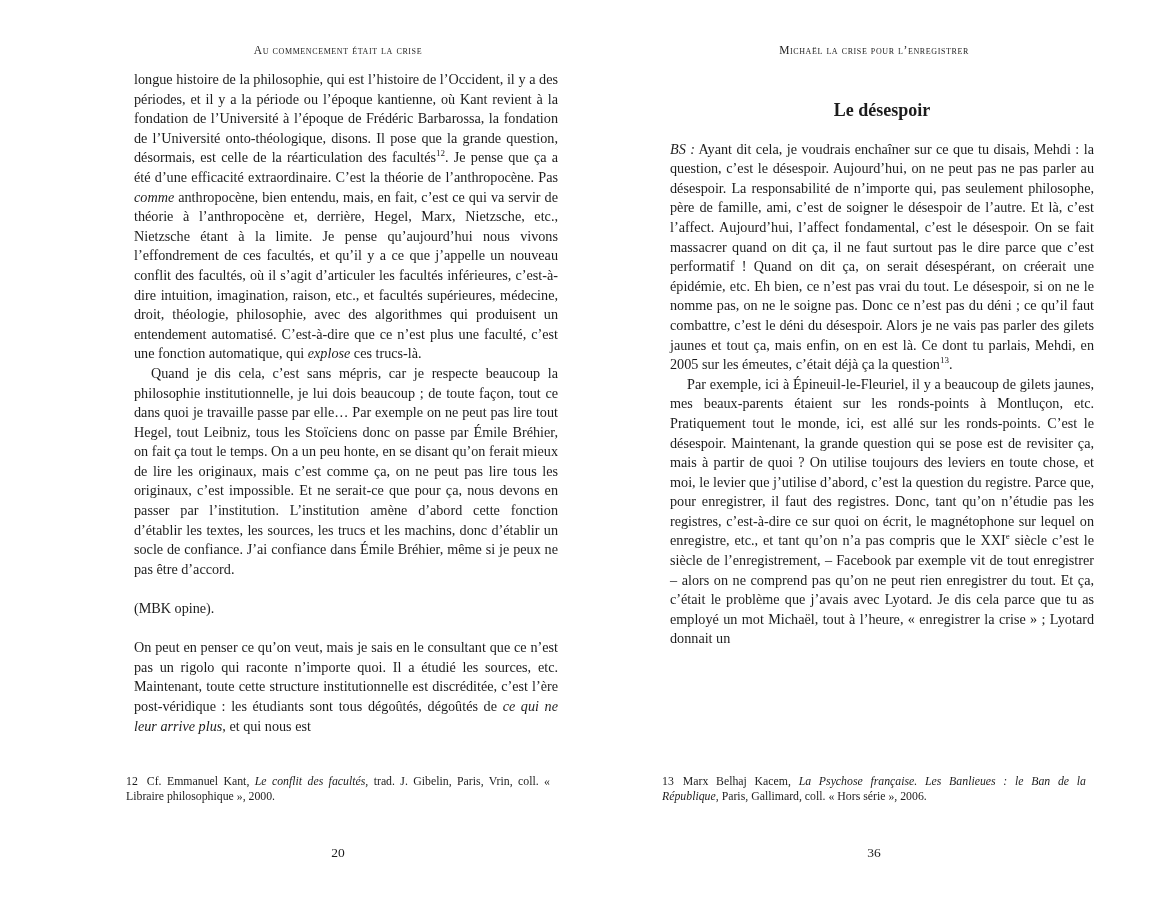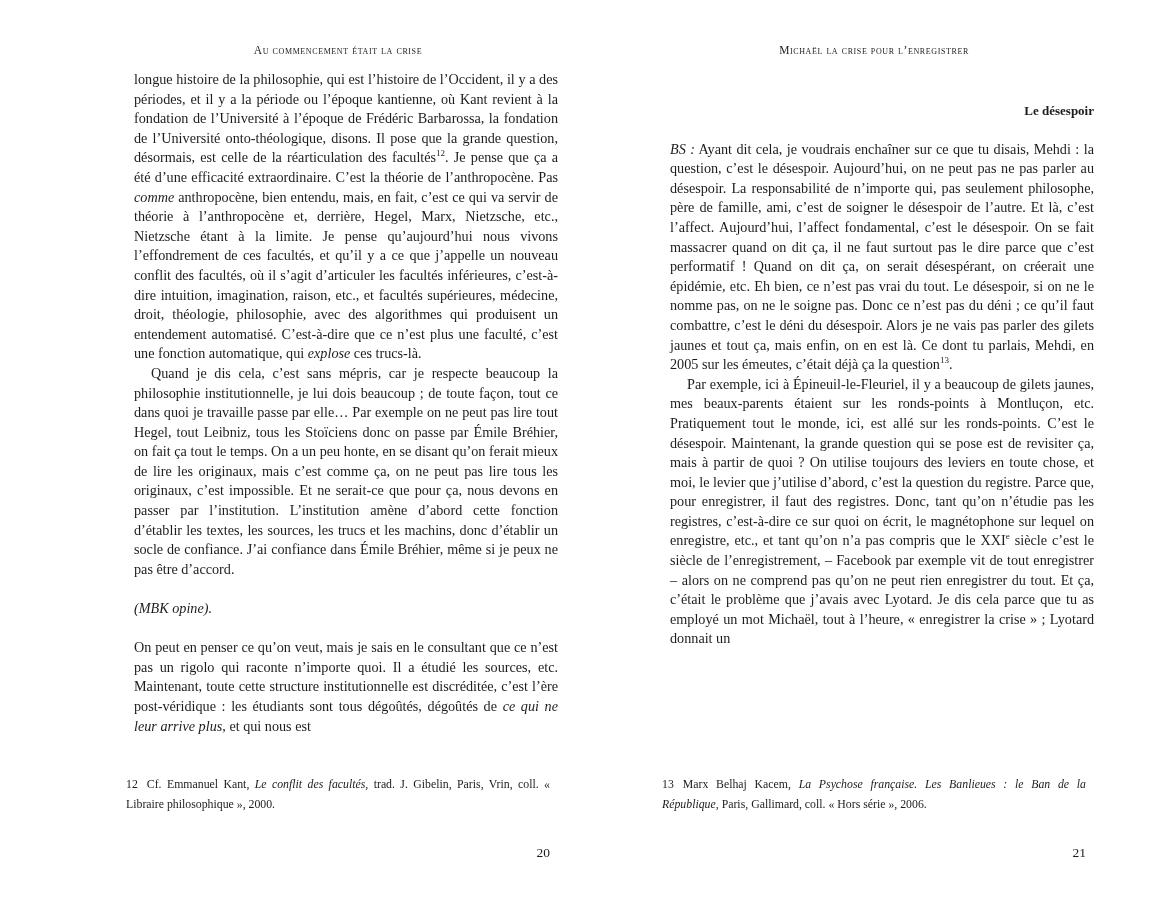--- a/index.html
+++ b/index.html
@@ -46,64 +46,64 @@
     line-height: 19.6px;
     text-align: justify;
     hyphens: auto;
   }
   .para { margin: 0; }
   .para.indent { text-indent: 17px; }
   .para.spaced { margin: 19.6px 0; }
 
   .section-heading {
     margin: 31px 0 19px 0;
-    text-align: right;
-    font-size: 13px;
+    text-align: center;
+    font-size: 18px;
     font-weight: bold;
   }
 
   sup {
     font-size: 9px;
     line-height: 0;
     vertical-align: super;
   }
 
   .footnote {
     position: absolute;
     top: 774px;
     left: 0;
     width: 100%;
     font-size: 11.8px;
-    line-height: 20px;
+    line-height: 15px;
     text-align: justify;
     hyphens: auto;
   }
   .fn-num { margin-right: 9px; }
 
   .page-num {
     position: absolute;
     top: 845px;
     left: 0;
     width: 100%;
-    text-align: right;
+    text-align: center;
     font-size: 13.5px;
   }
 </style>
 </head>
 <body>
 
 <div class="spread">
 
   <section class="page page-left">
     <div class="running-head">Au commencement était la crise</div>
 
     <div class="page-body">
       <p class="para" lang="fr"><span>longue histoire de la philosophie, qui est l’histoire de l’Occident, il y a des périodes, et il y a la période ou l’époque kantienne, où Kant revient à la fondation de l’Université à l’époque de Frédéric Barbarossa, la fondation de l’Université onto-théologique, disons. Il pose que la grande question, désormais, est celle de la réarticulation des facultés</span><sup>12</sup><span>. Je pense que ça a été d’une efficacité extraordinaire. C’est la théorie de l’anthropocène. Pas </span><span style="font-style: italic;">comme</span><span> anthropocène, bien entendu, mais, en fait, c’est ce qui va servir de théorie à l’anthropocène et, derrière, Hegel, Marx, Nietzsche, etc., Nietzsche étant à la limite. Je pense qu’aujourd’hui nous vivons l’effondrement de ces facultés, et qu’il y a ce que j’appelle un nouveau conflit des facultés, où il s’agit d’articuler les facultés inférieures, c’est-à-dire intuition, imagination, raison, etc., et facultés supérieures, médecine, droit, théologie, philosophie, avec des algorithmes qui produisent un entendement automatisé. C’est-à-dire que ce n’est plus une faculté, c’est une fonction automatique, qui </span><span style="font-style: italic;">explose</span><span> ces trucs-là.</span></p>
       <p class="para indent" lang="fr"><span>Quand je dis cela, c’est sans mépris, car je respecte beaucoup la philosophie institutionnelle, je lui dois beaucoup ; de toute façon, tout ce dans quoi je travaille passe par elle… Par exemple on ne peut pas lire tout Hegel, tout Leibniz, tous les Stoïciens donc on passe par Émile Bréhier, on fait ça tout le temps. On a un peu honte, en se disant qu’on ferait mieux de lire les originaux, mais c’est comme ça, on ne peut pas lire tous les originaux, c’est impossible. Et ne serait-ce que pour ça, nous devons en passer par l’institution. L’institution amène d’abord cette fonction d’établir les textes, les sources, les trucs et les machins, donc d’établir un socle de confiance. J’ai confiance dans Émile Bréhier, même si je peux ne pas être d’accord.</span></p>
-      <p class="para spaced" lang="fr"><span style="font-style: italic;">(MBK opine).</span></p>
+      <p class="para spaced" lang="fr"><span style="">(MBK opine).</span></p>
       <p class="para" lang="fr"><span>On peut en penser ce qu’on veut, mais je sais en le consultant que ce n’est pas un rigolo qui raconte n’importe quoi. Il a étudié les sources, etc. Maintenant, toute cette structure institutionnelle est discréditée, c’est l’ère post-véridique : les étudiants sont tous dégoûtés, dégoûtés de </span><span style="font-style: italic;">ce qui ne leur arrive plus</span><span>, et qui nous est</span></p>
     </div>
 
     <div class="footnote" lang="fr">
       <span class="fn-num">12</span><span class="fn-text"><span>Cf. Emmanuel Kant, </span><span style="font-style: italic;">Le conflit des facultés</span><span>, trad. J. Gibelin, Paris, Vrin, coll. « Libraire philosophique », 2000.</span></span>
     </div>
 
     <div class="page-num">20</div>
   </section>
 
@@ -115,16 +115,16 @@
       <h2 class="section-heading">Le désespoir</h2>
 
       <p class="para" lang="fr"><span style="font-style: italic;">BS :</span><span> Ayant dit cela, je voudrais enchaîner sur ce que tu disais, Mehdi : la question, c’est le désespoir. Aujourd’hui, on ne peut pas ne pas parler au désespoir. La responsabilité de n’importe qui, pas seulement philosophe, père de famille, ami, c’est de soigner le désespoir de l’autre. Et là, c’est l’affect. Aujourd’hui, l’affect fondamental, c’est le désespoir. On se fait massacrer quand on dit ça, il ne faut surtout pas le dire parce que c’est performatif ! Quand on dit ça, on serait désespérant, on créerait une épidémie, etc. Eh bien, ce n’est pas vrai du tout. Le désespoir, si on ne le nomme pas, on ne le soigne pas. Donc ce n’est pas du déni ; ce qu’il faut combattre, c’est le déni du désespoir. Alors je ne vais pas parler des gilets jaunes et tout ça, mais enfin, on en est là. Ce dont tu parlais, Mehdi, en 2005 sur les émeutes, c’était déjà ça la question</span><sup>13</sup><span>.</span></p>
       <p class="para indent" lang="fr"><span>Par exemple, ici à Épineuil-le-Fleuriel, il y a beaucoup de gilets jaunes, mes beaux-parents étaient sur les ronds-points à Montluçon, etc. Pratiquement tout le monde, ici, est allé sur les ronds-points. C’est le désespoir. Maintenant, la grande question qui se pose est de revisiter ça, mais à partir de quoi ? On utilise toujours des leviers en toute chose, et moi, le levier que j’utilise d’abord, c’est la question du registre. Parce que, pour enregistrer, il faut des registres. Donc, tant qu’on n’étudie pas les registres, c’est-à-dire ce sur quoi on écrit, le magnétophone sur lequel on enregistre, etc., et tant qu’on n’a pas compris que le XXI</span><sup>e</sup><span> siècle c’est le siècle de l’enregistrement, – Facebook par exemple vit de tout enregistrer – alors on ne comprend pas qu’on ne peut rien enregistrer du tout. Et ça, c’était le problème que j’avais avec Lyotard. Je dis cela parce que tu as employé un mot Michaël, tout à l’heure, « enregistrer la crise » ; Lyotard donnait un</span></p>
     </div>
 
     <div class="footnote" lang="fr">
       <span class="fn-num">13</span><span class="fn-text"><span>Marx Belhaj Kacem, </span><span style="font-style: italic;">La Psychose française. Les Banlieues : le Ban de la République</span><span>, Paris, Gallimard, coll. « Hors série », 2006.</span></span>
     </div>
 
-    <div class="page-num">21</div>
+    <div class="page-num">36</div>
   </section>
 
 </div>
 
 </body></html>

